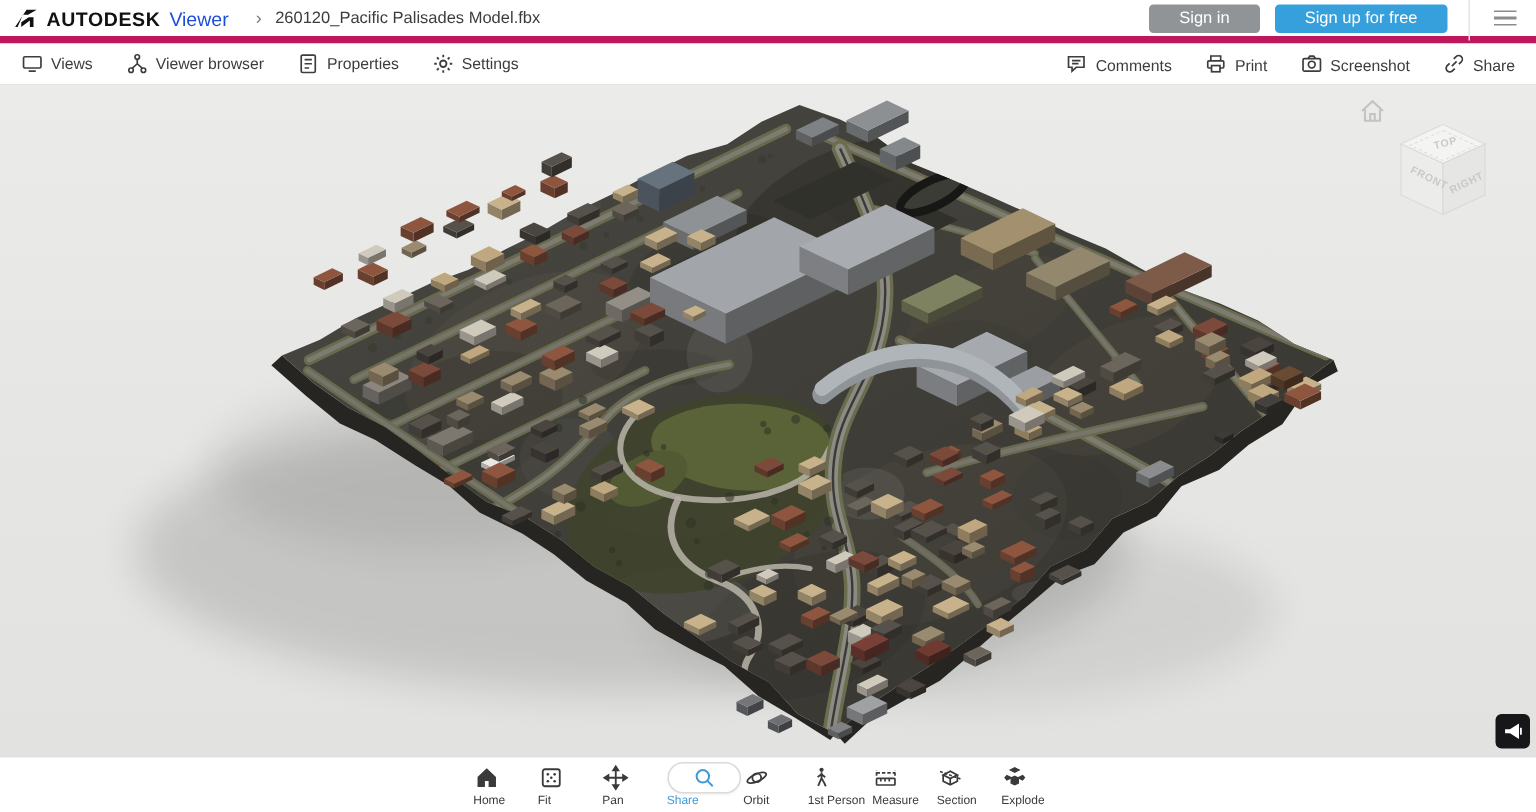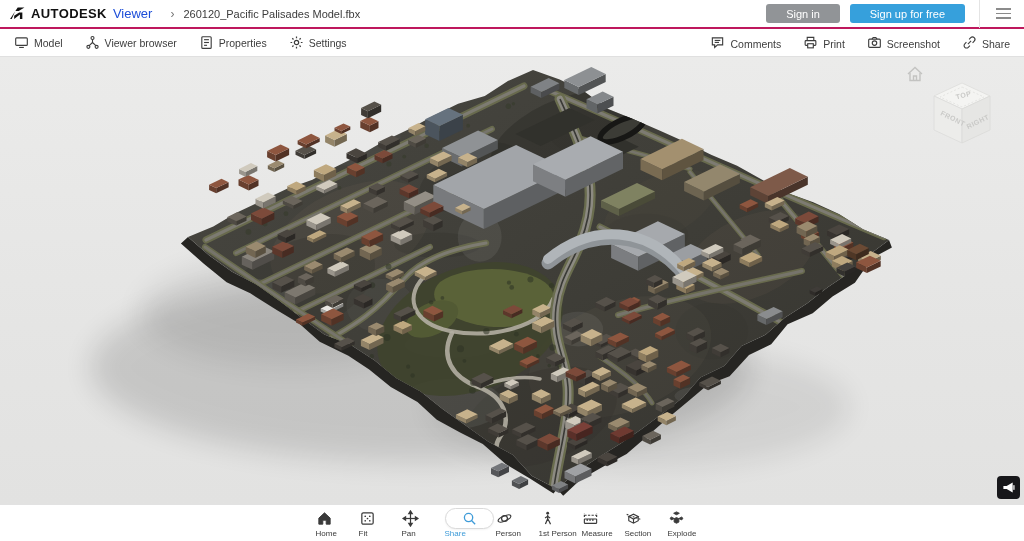--- a/index.html
+++ b/index.html
@@ -1,21 +1,21 @@
 <!DOCTYPE html>
 <html><head>
 <meta charset="utf-8">
 <style>
   * { box-sizing: border-box; margin: 0; padding: 0; }
   html,body { width:1024px; height:541px; overflow:hidden; background:#fff;
     font-family:"Liberation Sans", sans-serif; }
   .app { width:1024px; height:541px; display:flex; flex-direction:column; }
 
   
-  header { height:29px; background:#fff; border-bottom:2px solid #be185d;
+  header { height:29px; background:#fff; border-bottom:5px solid #be185d;
     display:flex; align-items:center; padding:0 10px; flex:0 0 29px; }
   .logo { display:flex; align-items:center; gap:6px; cursor:pointer; }
   .logo-mark { width:15px; height:13px; }
   .brand { font-size:13px; font-weight:bold; letter-spacing:.4px; color:#111; }
   .product { font-size:13px; color:#1d4ed8; }
   .crumb-sep { color:#777; font-size:12px; margin:0 9px 0 18px; }
   .filename { font-size:11px; color:#3c3c3c; }
   .header-right { margin-left:auto; display:flex; align-items:center; }
   .btn { border:none; border-radius:3px; color:#fff; font-size:11px;
     height:19px; padding:0 20px; cursor:pointer; font-family:inherit; }
@@ -87,21 +87,21 @@
         </button>
     </div>
   </header>
 
   <nav class="toolbar">
     <button class="tb-item">
       <svg width="15" height="15" viewBox="0 0 16 16" fill="none" stroke-width="1.2">
         <rect x="1.8" y="3" width="12.4" height="8" rx="1"></rect>
           <line x1="5.5" y1="13.3" x2="10.5" y2="13.3"></line>
         </svg>
-      <span>Model</span>
+      <span>Views</span>
     </button>
     <button class="tb-item">
       <svg width="15" height="15" viewBox="0 0 16 16" fill="none" stroke-width="1.2">
         <circle cx="8" cy="3.2" r="1.6"></circle>
           <circle cx="3.6" cy="12.6" r="1.6"></circle>
           <circle cx="12.4" cy="12.6" r="1.6"></circle>
         <path d="M8 4.8 V8 M8 8 L4.4 11.3 M8 8 L11.6 11.3"></path>
         </svg>
       <span>Viewer browser</span>
     </button>
@@ -908,21 +908,21 @@
         </span>
       <span class="tool-label">Share</span>
     </button>
     <button class="tool">
       <span class="tool-icon">
           <svg width="17" height="17" viewBox="0 0 18 18" fill="none" stroke-width="1.3">
         <circle cx="9" cy="9" r="3.1"></circle>
         <ellipse cx="9" cy="9" rx="7.2" ry="2.6" transform="rotate(-24 9 9)"></ellipse>
           </svg>
         </span>
-      <span class="tool-label">Person</span>
+      <span class="tool-label">Orbit</span>
     </button>
     <button class="tool">
       <span class="tool-icon">
           <svg width="17" height="17" viewBox="0 0 18 18" fill="none" stroke-width="1.3">
         <circle cx="9.2" cy="3.4" r="1.5" fill="currentColor" stroke="none"></circle>
         <path d="M9.2 5.2 V9.3 M9.2 6.6 L6.4 8.4 M9.2 6.6 L11.8 8.6 M9.2 9.3 L6.8 14.8 M9.2 9.3 L11 12.4 L12.2 15"></path>
           </svg>
         </span>
       <span class="tool-label">1st Person</span>
     </button>

